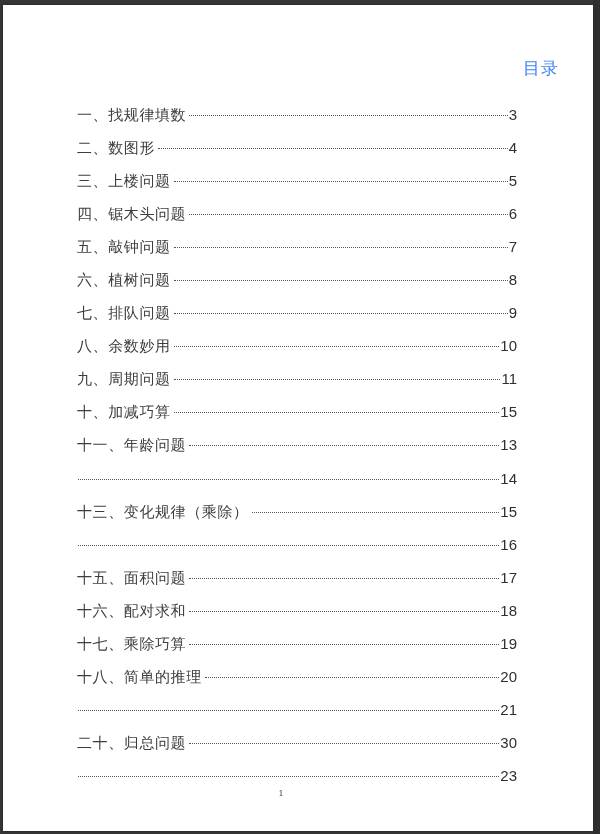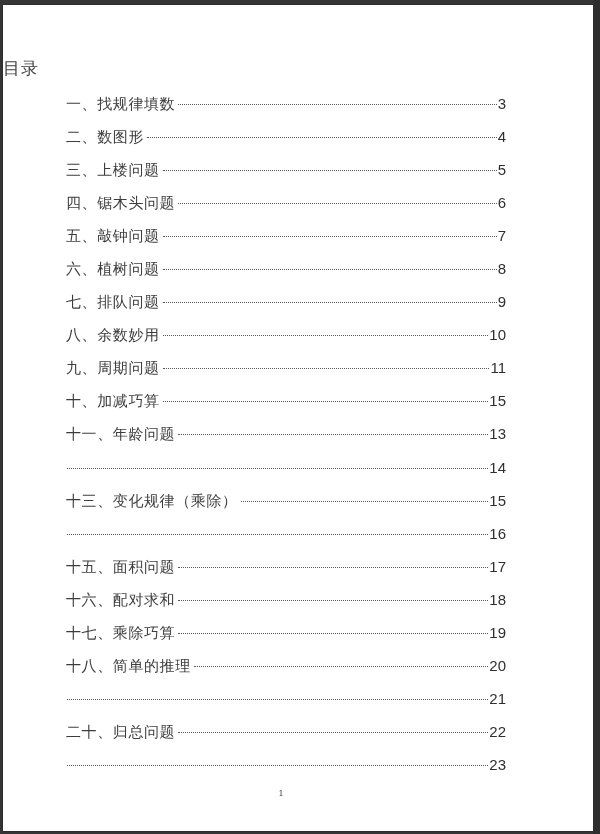--- a/index.html
+++ b/index.html
@@ -23,32 +23,32 @@
       width: 590px;
       height: 826px;
       background: #ffffff;
       box-shadow: 0 0 2px rgba(0,0,0,0.5);
     }
     .toc-title {
       position: absolute;
       left: 0;
       top: 52px;
       width: 556px;
-      text-align: left;
+      text-align: right;
       font-family: "DejaVu Serif", "Liberation Serif", serif;
       font-size: 17px;
-      color: #404040;
+      color: #3b82f6;
       letter-spacing: 1px;
     }
     .toc-list {
       position: absolute;
       left: 59px;
       top: 84px;
       width: 440px;
-      margin: 4px;
+      margin: 15px;
       padding: 0;
       list-style: none;
     }
     .toc-row {
       display: flex;
       align-items: baseline;
       height: 33.05px;
       line-height: 22px;
       cursor: pointer;
     }
@@ -189,21 +189,21 @@
           <span class="toc-leader"></span>
           <span class="toc-page">20</span>
         </li>
       <li class="toc-row">
           <span class="toc-leader"></span>
           <span class="toc-page">21</span>
         </li>
       <li class="toc-row">
           <span class="toc-label">二十、归总问题</span>
           <span class="toc-leader"></span>
-          <span class="toc-page">22</span>
+          <span class="toc-page">30</span>
         </li>
       <li class="toc-row">
           <span class="toc-leader"></span>
           <span class="toc-page">23</span>
         </li>
     </ul>
 
     <div class="page-footer">1</div>
   </div>
   <div class="frame-right"></div>

